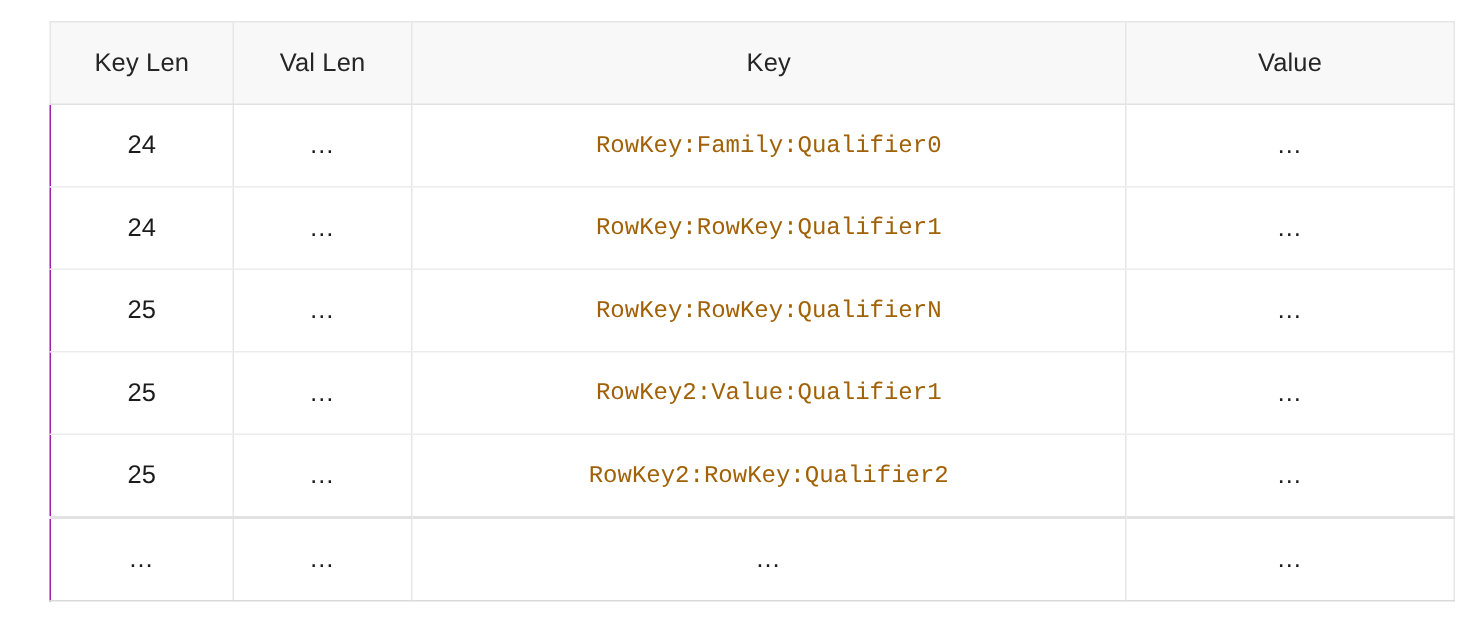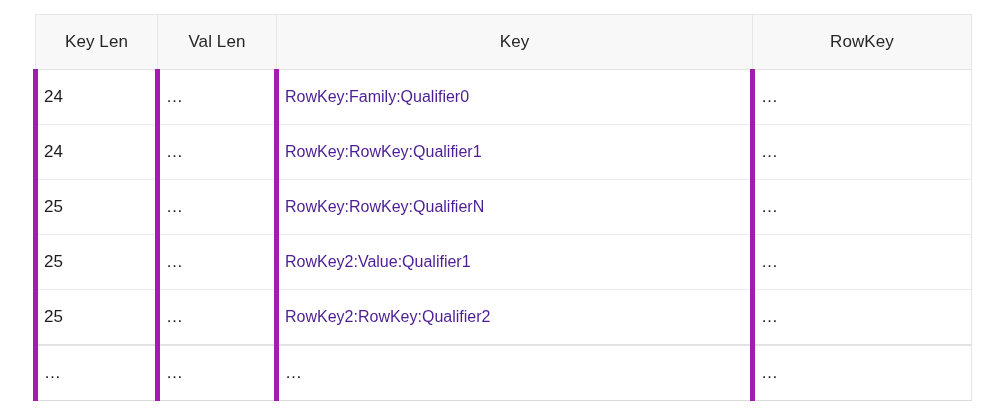--- a/index.html
+++ b/index.html
@@ -50,26 +50,27 @@
     font-size: 17px;
     color: #262626;
     text-align: center;
     height: 54px;
     padding: 0 6px;
     font-family: "Liberation Sans", sans-serif;
     letter-spacing: 0.1px;
   }
 
   tbody td {
-    border-left: 5px solid #a21caf;
+    border-left: 1px solid #a21caf;
     border-right: 1px solid #e6e6e6;
     border-bottom: 1px solid #ececec;
     border-top: none;
     height: 54px;
     padding: 0 6px;
+    text-align: center;
     vertical-align: middle;
     font-size: 17px;
     color: #1a1a1a;
     background: #ffffff;
   }
 
   tbody tr:last-child td {
     border-bottom: 1px solid #dadada;
   }
 
@@ -78,23 +79,23 @@
   }
 
   td.cell-num,
   td.cell-val {
     font-family: "Liberation Sans", sans-serif;
     font-size: 17px;
     color: #1c1c1c;
   }
 
   td.cell-key {
-    font-family: Liberation Sans, sans-serif;
+    font-family: Liberation Mono, monospace;
     font-size: 16px;
-    color: #4c1d95;
+    color: #a16207;
     letter-spacing: 0px;
   }
 
   .ellipsis {
     font-family: "Liberation Sans", sans-serif;
     font-size: 17px;
     color: #333333;
     letter-spacing: 1px;
   }
 </style>
@@ -108,21 +109,21 @@
         <col class="c-keylen">
         <col class="c-vallen">
         <col class="c-key">
         <col class="c-value">
       </colgroup>
       <thead>
         <tr>
           <th>Key Len</th>
           <th>Val Len</th>
           <th>Key</th>
-          <th>RowKey</th>
+          <th>Value</th>
         </tr>
       </thead>
       <tbody>
 
         <tr>
           <td class="cell-num">24</td>
           <td class="cell-val ellipsis">…</td>
           <td class="cell-key">RowKey:Family:Qualifier0</td>
           <td class="cell-val ellipsis">…</td>
         </tr>

